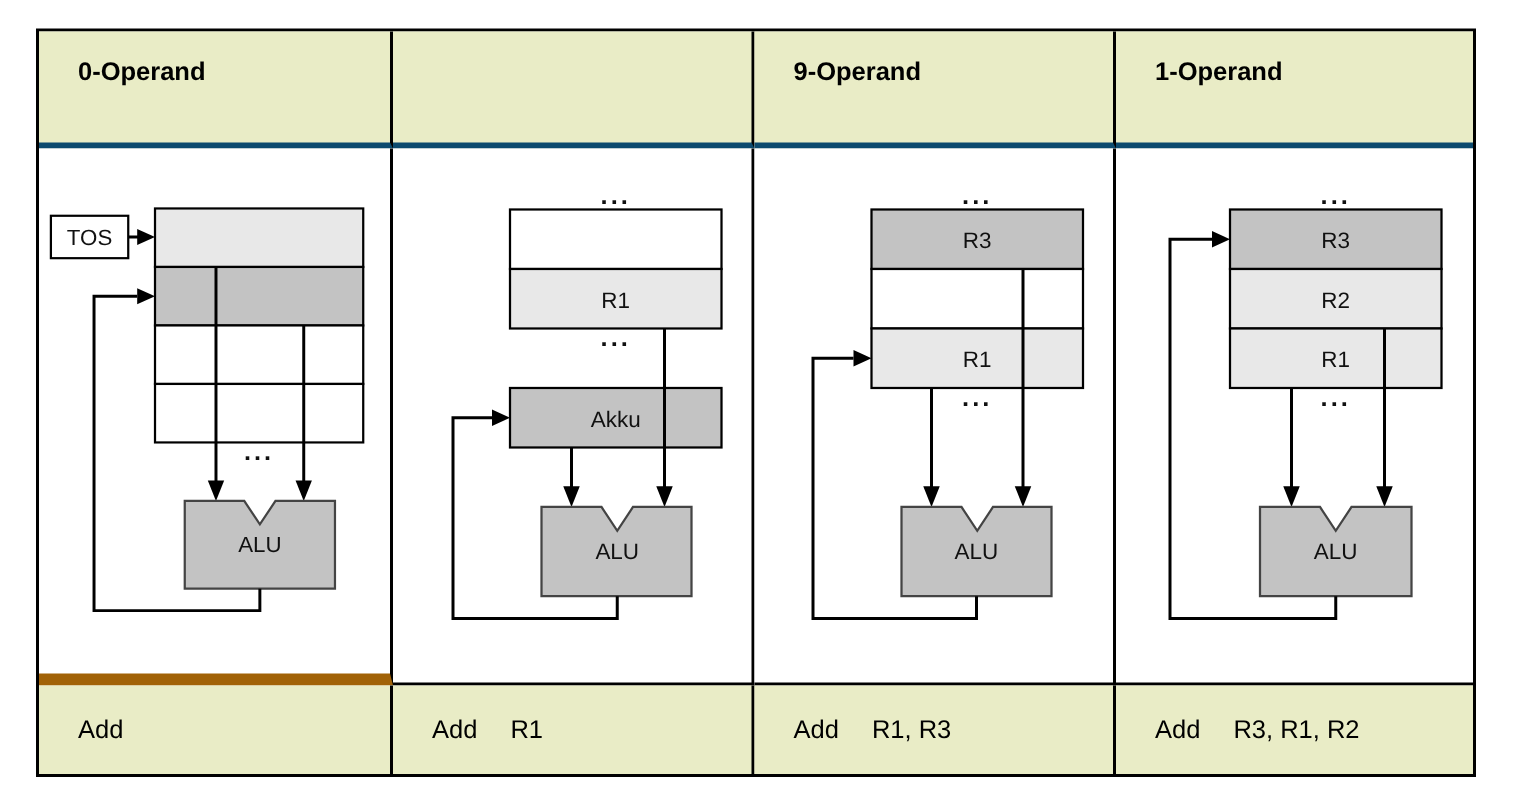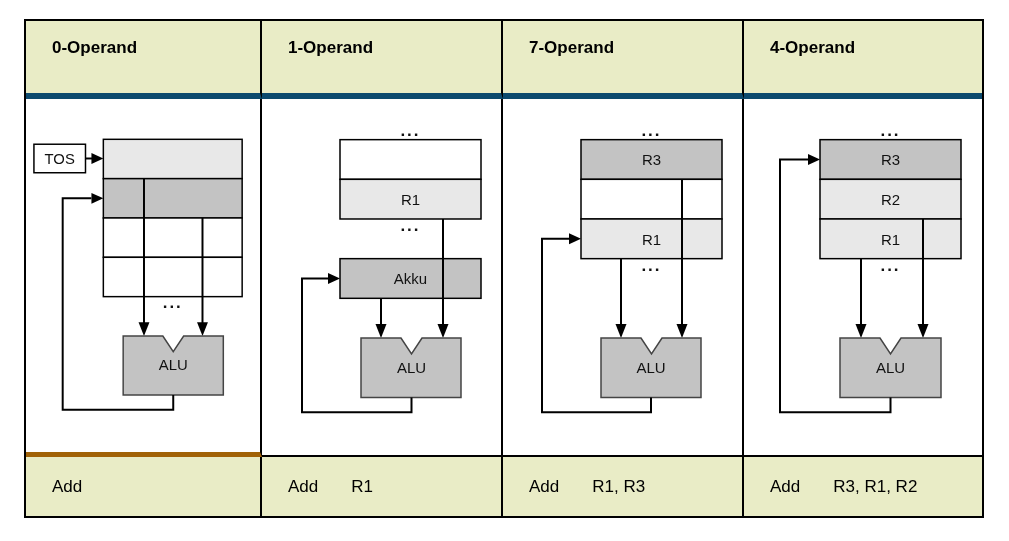--- a/index.html
+++ b/index.html
@@ -4,55 +4,54 @@
 <style>
   html,body{margin:0;padding:0;background:#ffffff;}
   .stage{position:relative;width:1009px;height:541px;background:#ffffff;
          font-family:"Liberation Sans",sans-serif;overflow:hidden;}
   .arch-table{position:absolute;left:24px;top:19px;width:960px;height:499px;
          box-sizing:border-box;border:2px solid #000;background:#fff;
          display:grid;grid-template-columns:236px 241px 241px 1fr;
          grid-template-rows:78px 1fr 59px;}
   .cell{box-sizing:border-box;background:#ffffff;overflow:hidden;}
   .vline{border-right:2px solid #000;}
-  .head{background:#e9ecc6;border-bottom:6px solid #0c4a6e;
+  .head{background:#e9ecc6;border-bottom:4px solid #0c4a6e;
         padding:15px 8px 0 26px;font-size:17px;font-weight:bold;color:#000;line-height:1.4;}
   .foot{background:#e9ecc6;display:flex;align-items:center;
         padding-left:26px;font-size:17px;color:#000;}
-  .foot .mnemonic{margin-right:33px;}
+  .foot .mnemonic{margin-right:22px;}
   .body svg{display:block;width:100%;height:100%;}
   .wire{stroke:#000;stroke-width:2;fill:none;}
   .boxline{stroke:#000;stroke-width:1.5;}
   .lbl{font-family:"Liberation Sans",sans-serif;font-size:15px;fill:#111;text-anchor:middle;}
   .dots{font-family:"Liberation Sans",sans-serif;font-size:17px;font-weight:bold;
         letter-spacing:2px;fill:#111;text-anchor:middle;}
   .ah{fill:#000;stroke:none;}
 </style>
 </head>
 <body>
 
 <div class="stage">
   <div class="arch-table">
 
     <div class="cell head vline">
       <div>0-Operand</div>
     </div>
     <div class="cell head vline">
-      <div>1-Operand</div>
     </div>
     <div class="cell head vline">
-      <div>7-Operand</div>
+      <div>9-Operand</div>
       <div></div>
     </div>
     <div class="cell head">
-      <div>4-Operand</div>
+      <div>1-Operand</div>
       <div></div>
     </div>
 
-    <div class="cell body vline" style="border-bottom:5px solid #a16207">
+    <div class="cell body vline" style="border-bottom:8px solid #a16207">
       <svg viewBox="0 0 236 359" preserveAspectRatio="none">
         <rect x="78" y="41" width="140" height="40" class="boxline" fill="#e8e8e8"></rect>
         <rect x="78" y="81" width="140" height="40" class="boxline" fill="#c3c3c3"></rect>
         <rect x="78" y="121" width="140" height="40" class="boxline" fill="#ffffff"></rect>
         <rect x="78" y="161" width="140" height="40" class="boxline" fill="#ffffff"></rect>
 
         <rect x="8" y="46" width="52" height="29" fill="#ffffff" class="boxline"></rect>
         <text x="34" y="66" class="lbl">TOS</text>
         <line x1="60" y1="60.5" x2="67" y2="60.5" class="wire"></line>
         <polygon class="ah" points="66,55 66,66 78,60.5"></polygon>

